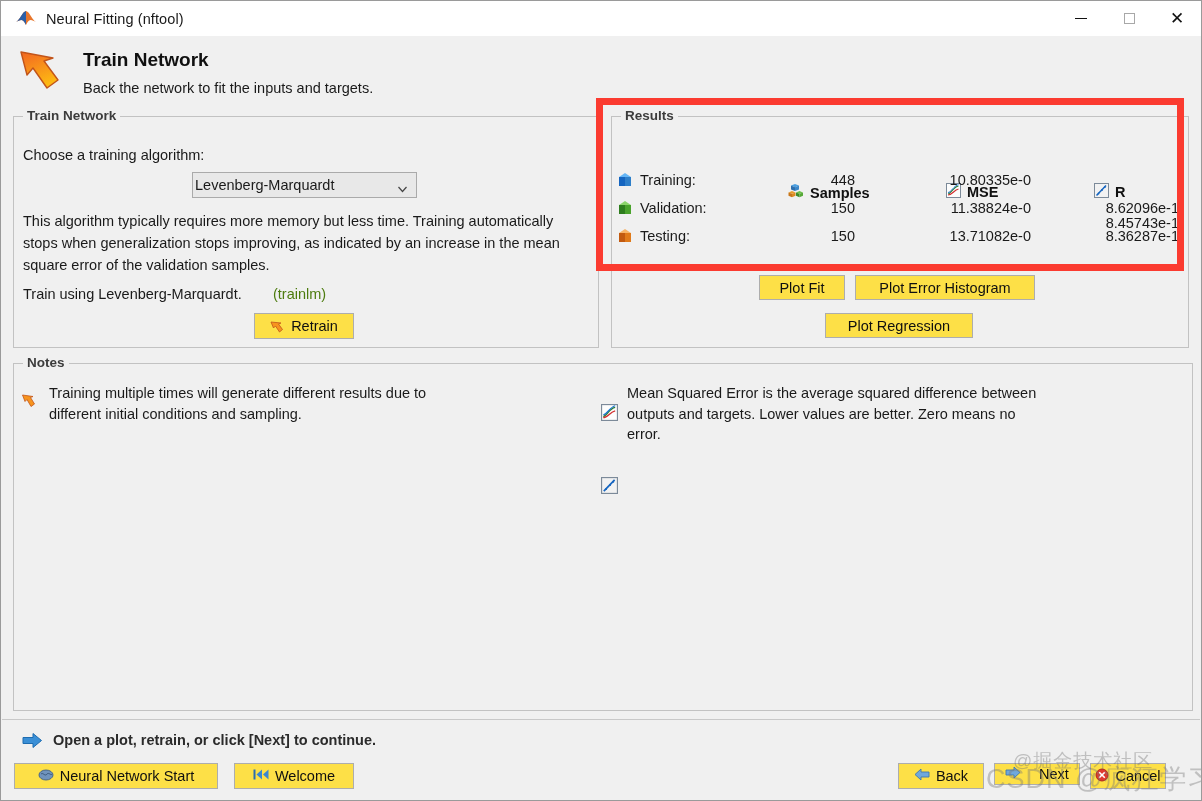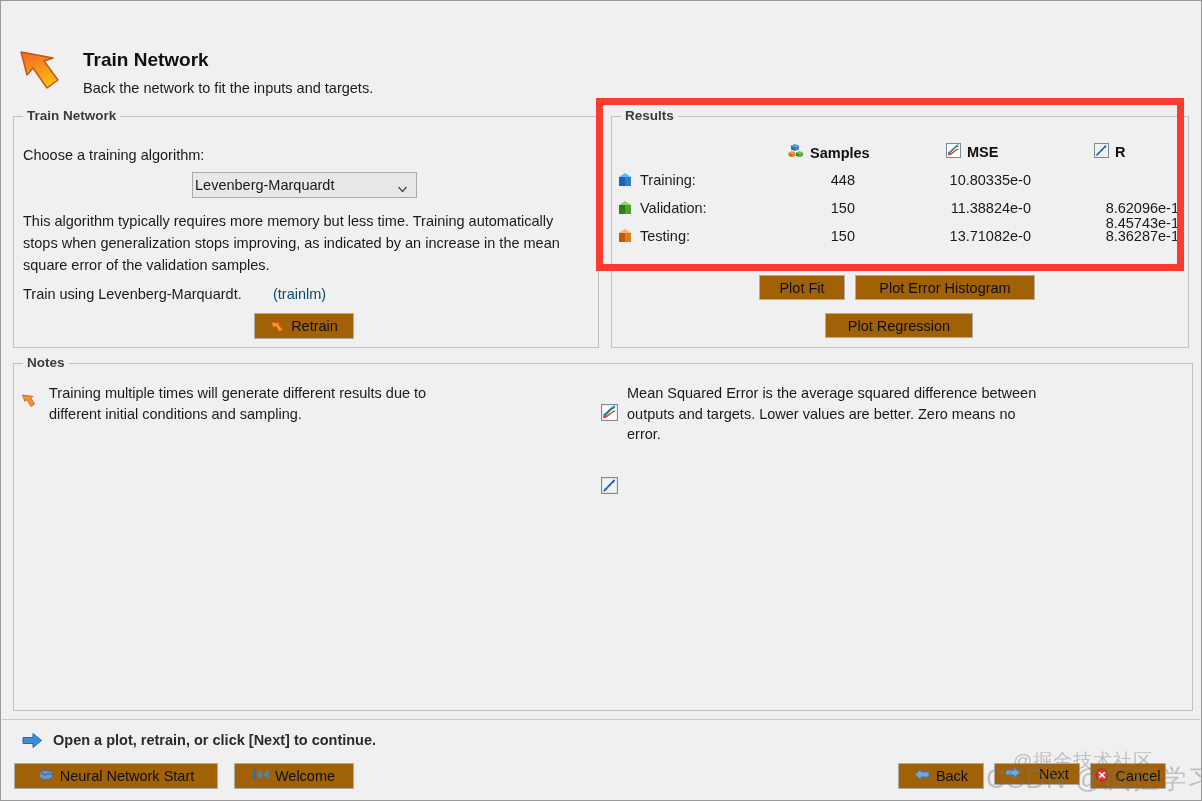--- a/index.html
+++ b/index.html
@@ -141,25 +141,25 @@
     width: 9px; height: 9px;
   }
   #algo-desc {
     left: 22px; top: 209px;
     width: 565px;
     line-height: 22px;
   }
   #train-using { left: 22px; top: 283px; }
   #trainfn {
     left: 272px; top: 283px;
-    color: #0c4a6e;
+    color: #4d7c0f;
   }
   .btn {
     position: absolute;
-    background: #a16207;
+    background: #fde047;
     border: 1px solid #adadad;
     box-sizing: border-box;
     font-size: 14.5px;
     color: #101010;
     display: flex;
     align-items: center;
     justify-content: center;
     font-family: "Liberation Sans", sans-serif;
     cursor: default;
   }
@@ -167,20 +167,21 @@
 
   
   .res-head {
     position: absolute;
     font-size: 14.5px;
     font-weight: bold;
     color: #101010;
     display: flex;
     align-items: center;
     gap: 6px;
+    margin-top: 40px;
   }
   #head-samples { left: 787px; top: 142px; }
   #head-mse     { left: 945px; top: 142px; }
   #head-r       { left: 1093px; top: 142px; }
 
   .res-row-label {
     position: absolute;
     font-size: 14.5px;
     color: #1a1a1a;
     display: flex;
@@ -282,20 +283,41 @@
   .cube .lft  { left:1px; top:4px; width:6px; height:9px; }
   .cube .rgt  { left:7px; top:4px; width:6px; height:9px; }
 
   .bolt { display:inline-block; width:15px; height:15px; position:relative; }
 </style>
 </head>
 <body>
 
 <div id="app">
 
+  <div class="titlebar">
+    <span class="title-icon">
+      <svg width="22" height="22" viewBox="0 0 22 22">
+        <path d="M1 14 C5 12 7 4 11 3 C15 4 17 12 21 14 C17 13 15 9 11 17 C7 9 5 13 1 14 Z" fill="#e8762c"></path>
+        <path d="M1 14 C5 12 7 4 11 3 L11 17 C7 9 5 13 1 14 Z" fill="#2b5fa8"></path>
+      </svg>
+    </span>
+    <span class="title-text">Neural Fitting (nftool)</span>
+
+    <div class="win-controls">
+      <div class="win-btn">
+        <span class="win-min-glyph"></span>
+      </div>
+      <div class="win-btn">
+        <span class="win-max-glyph"></span>
+      </div>
+      <div class="win-btn">
+        <span class="win-close-glyph">✕</span>
+      </div>
+    </div>
+  </div>
 
   <div class="header">
     <span class="header-icon">
       <svg width="52" height="46" viewBox="0 0 52 46">
         <defs>
           <linearGradient id="og" x1="0" y1="0" x2="0.4" y2="1">
             <stop offset="0" stop-color="#f26522"></stop>
             <stop offset="1" stop-color="#fdb813"></stop>
           </linearGradient>
         </defs>

